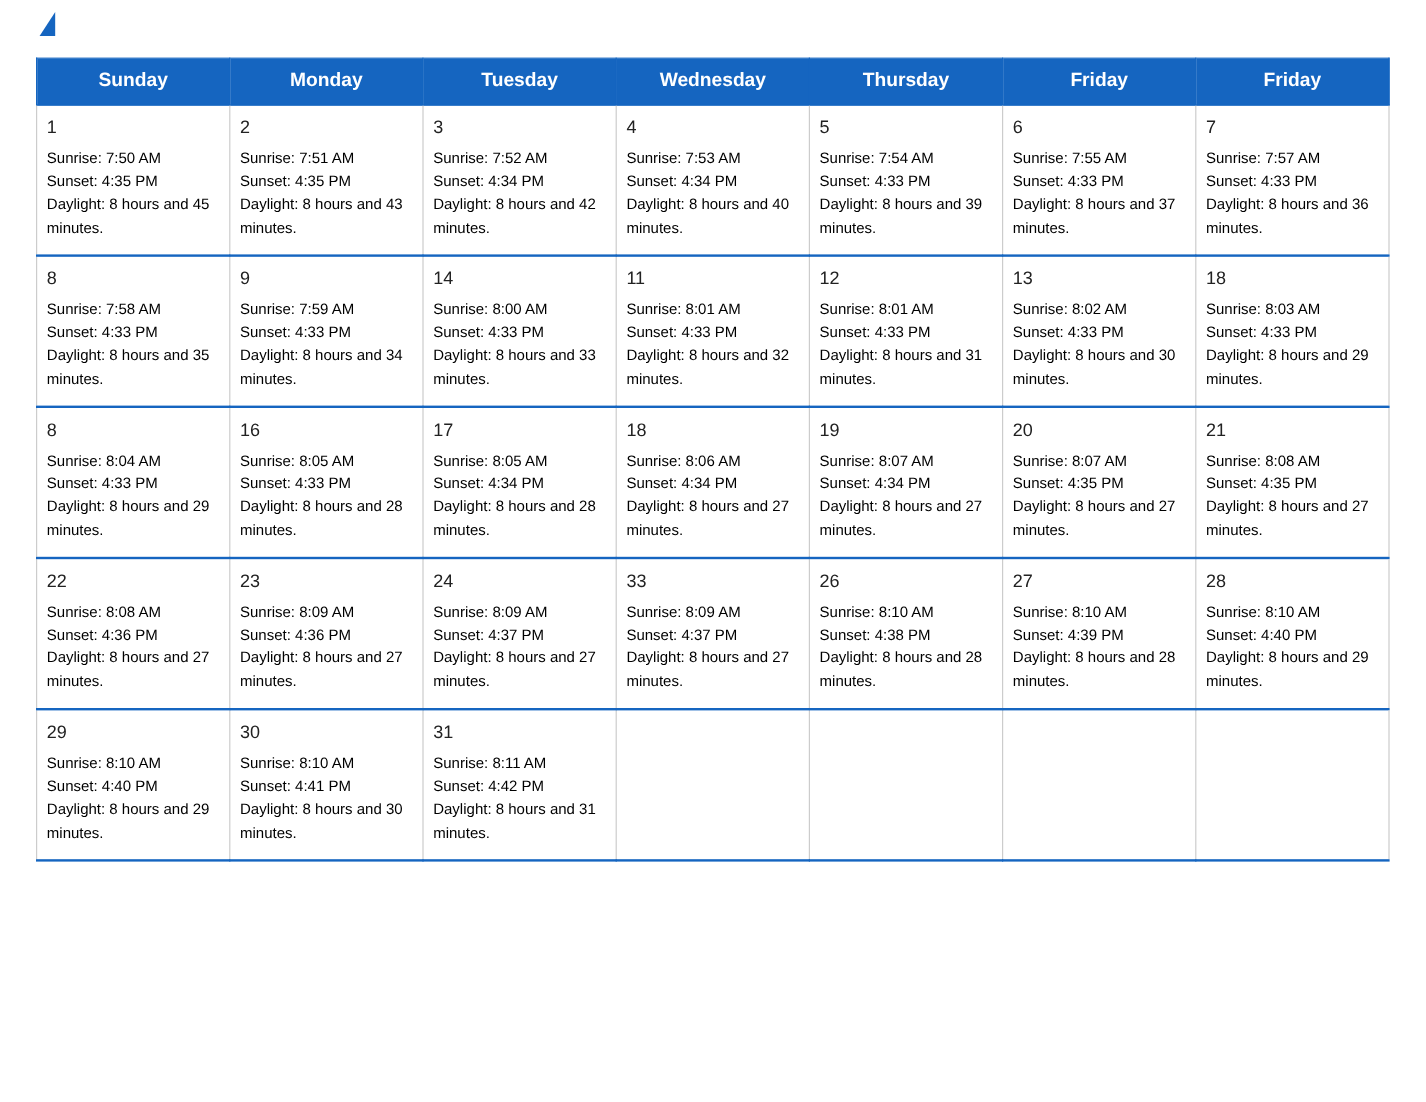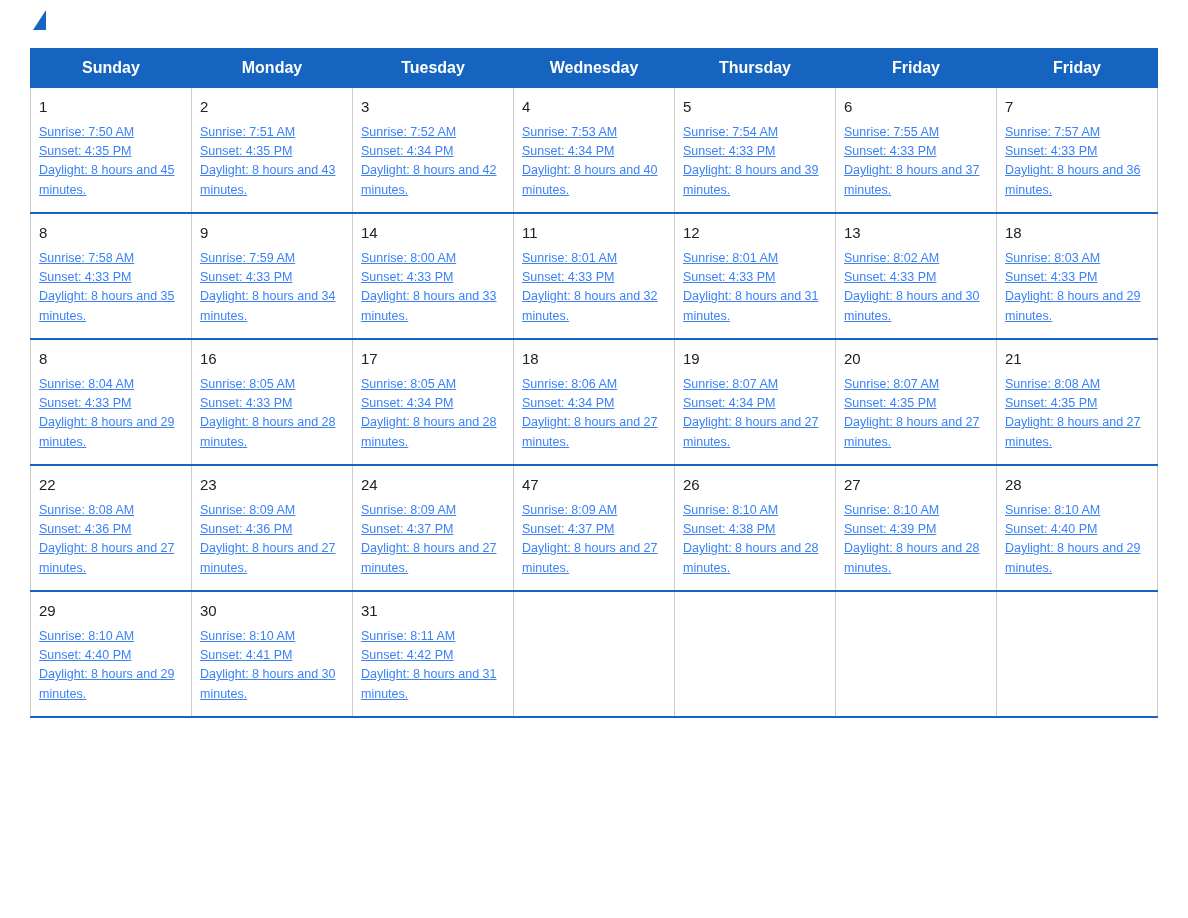--- a/index.html
+++ b/index.html
@@ -76,23 +76,22 @@
       border-bottom: 2px solid #1565c0;
     }
     .day-number {
       font-size: 15px;
       font-weight: normal;
       color: #222;
       margin-bottom: 4px;
     }
     .day-info {
       font-size: 12.5px;
-      color: #3b82f6;
+      color: #000000;
       line-height: 1.55;
-      text-decoration: underline;
     }
     tbody tr:last-child td {
       border-bottom: 1px solid #ccc;
     }
   </style>
 </head>
 <body>
 
 <div class="header">
   <div class="logo">
@@ -218,21 +217,21 @@
         </td>
         <td>
           <div class="day-number">23</div>
           <div class="day-info">Sunrise: 8:09 AM<br>Sunset: 4:36 PM<br>Daylight: 8 hours and 27 minutes.</div>
         </td>
         <td>
           <div class="day-number">24</div>
           <div class="day-info">Sunrise: 8:09 AM<br>Sunset: 4:37 PM<br>Daylight: 8 hours and 27 minutes.</div>
         </td>
         <td>
-          <div class="day-number">47</div>
+          <div class="day-number">33</div>
           <div class="day-info">Sunrise: 8:09 AM<br>Sunset: 4:37 PM<br>Daylight: 8 hours and 27 minutes.</div>
         </td>
         <td>
           <div class="day-number">26</div>
           <div class="day-info">Sunrise: 8:10 AM<br>Sunset: 4:38 PM<br>Daylight: 8 hours and 28 minutes.</div>
         </td>
         <td>
           <div class="day-number">27</div>
           <div class="day-info">Sunrise: 8:10 AM<br>Sunset: 4:39 PM<br>Daylight: 8 hours and 28 minutes.</div>
         </td>

